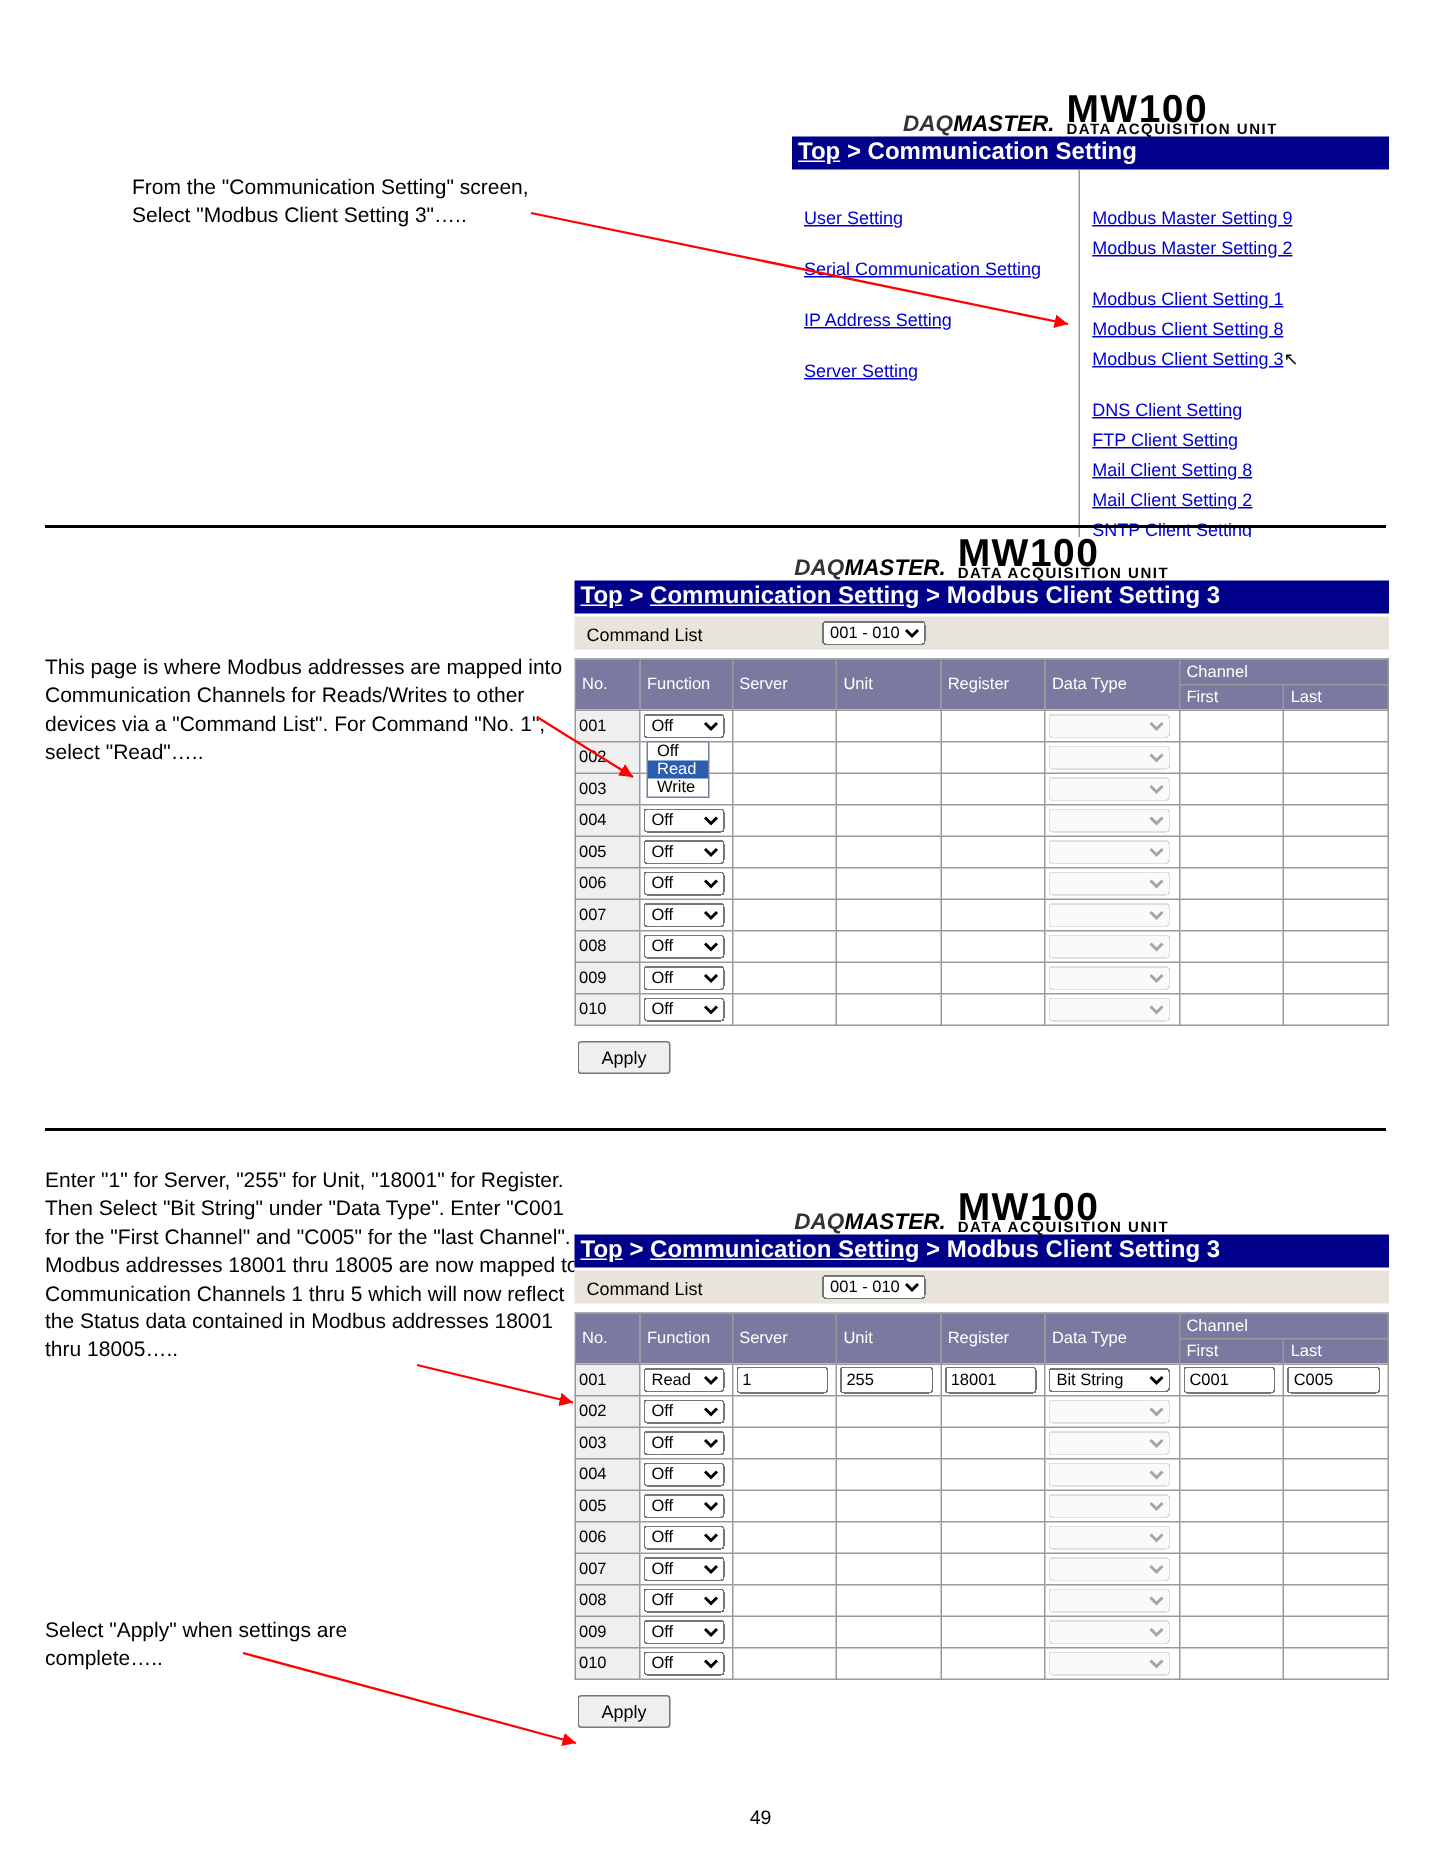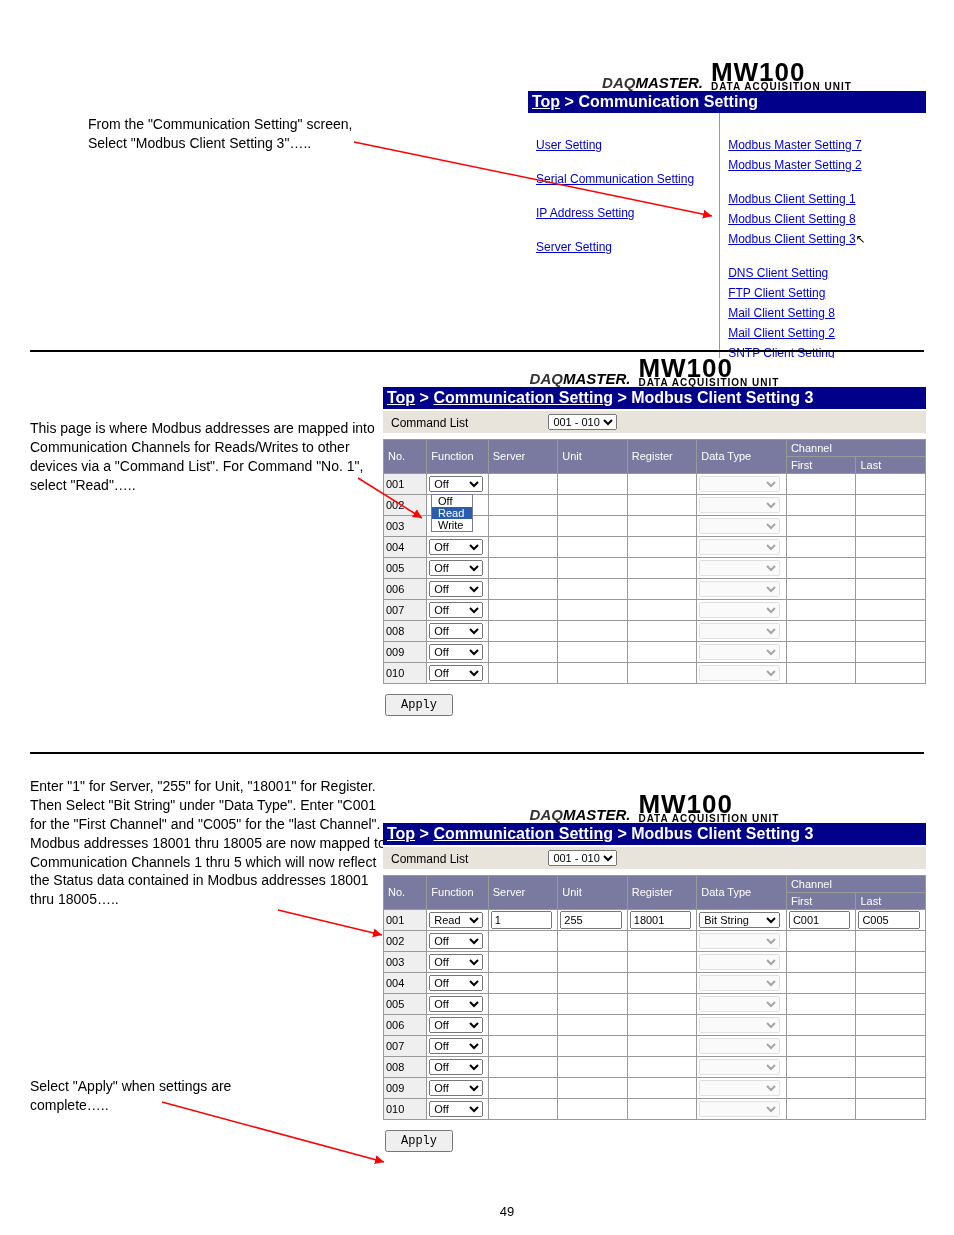--- a/index.html
+++ b/index.html
@@ -18,55 +18,55 @@
   .cols { display:flex; }
   .col-l { width:48%; border-right:1px solid #999; }
   .col-r { width:52%; padding-left:8px; }
   .cmd-bar { background:#e8e4dc; padding:3px 8px; margin:2px 0 6px 0; display:flex; align-items:flex-end; gap:80px; font-size:12px;}
   select.small { font-size:11px; }
   table.cmd { border-collapse:collapse; width:100%; font-size:11px; }
   table.cmd th { background:#7a7aa0; color:#fff; font-weight:normal; text-align:left; padding:2px 4px; border:1px solid #999; }
   table.cmd td { border:1px solid #999; padding:1px 2px; background:#fff; height:18px; }
   table.cmd td.no { background:#efefef; width:34px; }
   table.cmd select, table.cmd input { font-size:11px; width:95%; box-sizing:border-box; }
-  .apply { margin:10px 0 0 2px; padding:2px 14px; font-size:12px;font-family:Liberation Mono, monospace; }
+  .apply { margin:10px 0 0 2px; padding:2px 14px; font-size:12px; }
   .hr { border-top:2px solid #000; position:absolute; left:30px; right:30px; }
   .pagenum { position:absolute; bottom:16px; width:100%; text-align:center; font-size:13px; }
   .arrow { position:absolute; pointer-events:none; }
   .dd-open { position:absolute; border:1px solid #7a7aa0; background:#fff; font-size:11px; z-index:10; }
   .dd-open div { padding:0 6px; }
   .dd-open .sel { background:#2a5db0; color:#fff; }
 </style>
 </head>
 <body>
 
 <div class="page">
 
   <div class="instr" style="left:88px; top:115px; width:300px;">From the "Communication Setting" screen, Select "Modbus Client Setting 3"…..</div>
-  <div class="instr" style="left:30px; top:419px; width:350px;">This page is where Modbus addresses are mapped into Communication Channels for Reads/Writes to other devices via a "Command List". For Command "No. 1", select "Read"…..</div>
+  <div class="instr" style="left:30px; top:435px; width:350px;">This page is where Modbus addresses are mapped into Communication Channels for Reads/Writes to other devices via a "Command List". For Command "No. 1", select "Read"…..</div>
   <div class="instr" style="left:30px; top:777px; width:360px;">Enter "1" for Server, "255" for Unit, "18001" for Register. Then Select "Bit String" under "Data Type". Enter "C001 for the "First Channel" and "C005" for the "last Channel". Modbus addresses 18001 thru 18005 are now mapped to Communication Channels 1 thru 5 which will now reflect the Status data contained in Modbus addresses 18001 thru 18005…..</div>
   <div class="instr" style="left:30px; top:1077px; width:260px;">Select "Apply" when settings are complete…..</div>
 
   <div class="panel" style="left:528px; top:62px; width:398px;">
     <div class="logo-row">
       <span class="daq"><span>DAQ</span><span class="m">MASTER.</span></span>
       <span class="mw100"><span>MW100</span><small>DATA ACQUISITION UNIT</small></span>
     </div>
     <div class="crumb">
       <a>Top</a><span> &gt; </span><span style="font-weight:bold">Communication Setting</span>
     </div>
     <div class="cols">
       <div class="col-l link-col">
         <a>User Setting</a><br><br>
         <a>Serial Communication Setting</a><br><br>
         <a>IP Address Setting</a><br><br>
         <a>Server Setting</a>
       </div>
       <div class="col-r link-col">
-        <a>Modbus Master Setting 7</a><br>
+        <a>Modbus Master Setting 9</a><br>
         <a>Modbus Master Setting 2</a><br><br>
         <a>Modbus Client Setting 1</a><br>
         <a>Modbus Client Setting 8</a><br>
         <a>Modbus Client Setting 3</a><span style="font-size:12px;">↖</span><br><br>
         <a>DNS Client Setting</a><br>
         <a>FTP Client Setting</a><br>
         <a>Mail Client Setting 8</a><br>
         <a>Mail Client Setting 2</a><br>
         <a>SNTP Client Setting</a>
       </div>

